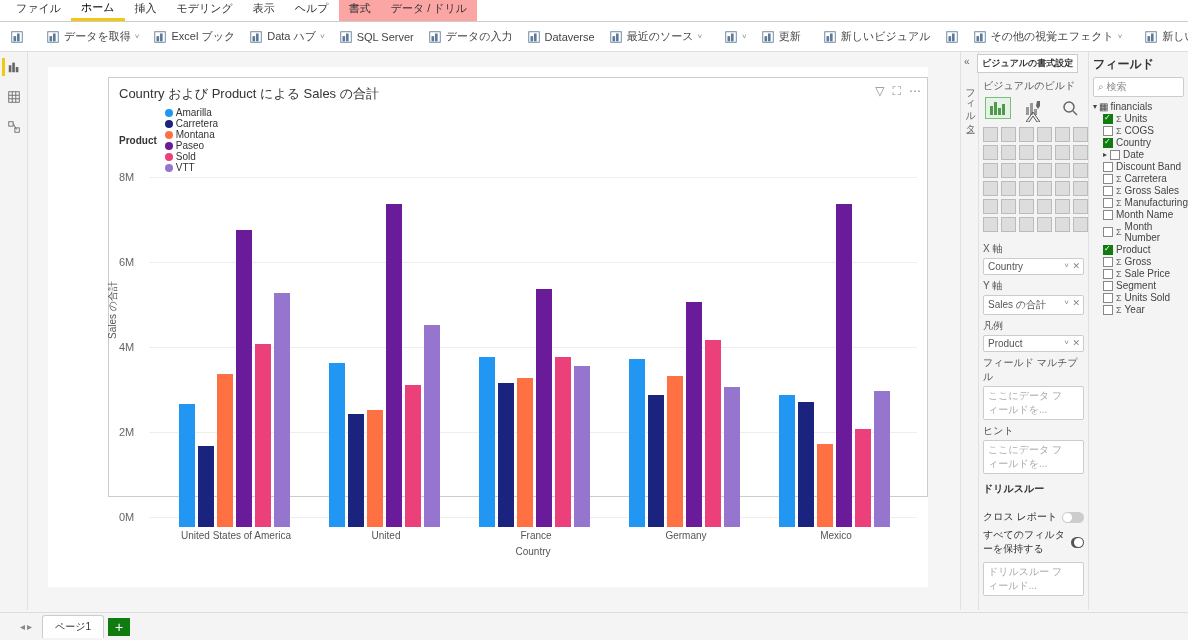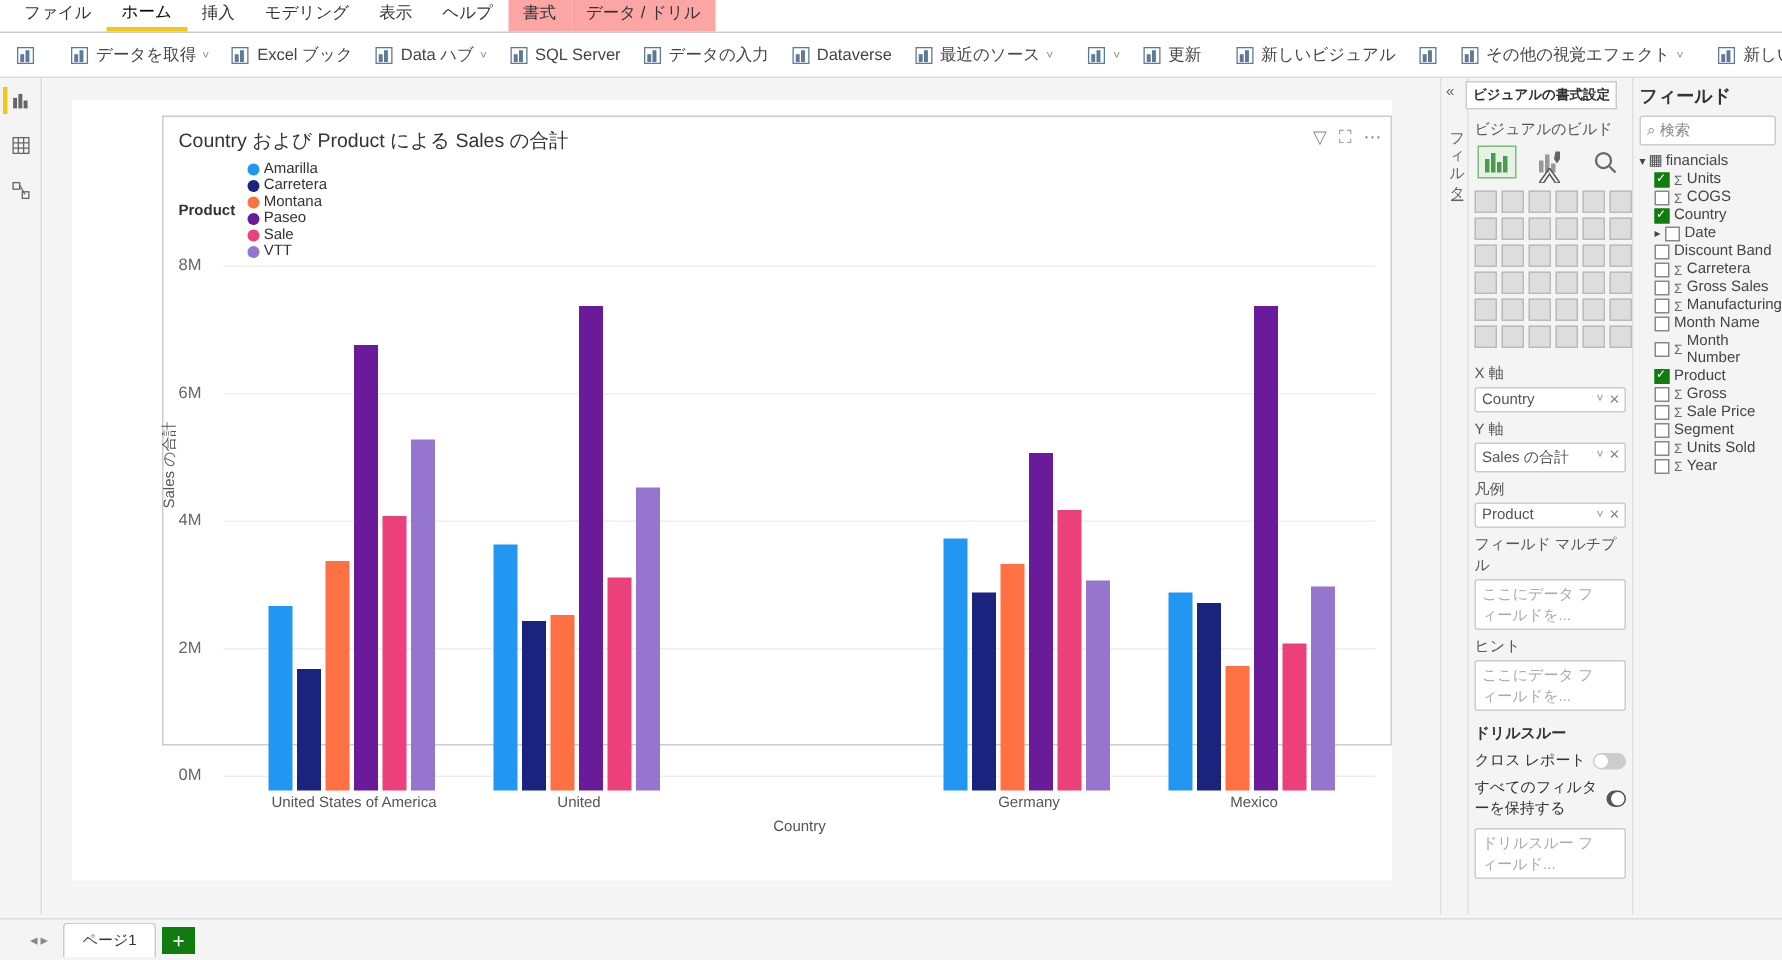--- a/index.html
+++ b/index.html
@@ -49,21 +49,21 @@
 .viz-tabs { display:flex; gap:10px; justify-content:center; padding:4px 0 6px; }
 .viz-tab-ico { width:26px; height:22px; display:flex; align-items:center; justify-content:center; border:1px solid transparent; cursor:pointer; }
 .viz-tab-ico.active { background:#e6f2e6; border-color:#7bbd7b; }
 .viz-grid { display: grid; grid-template-columns: repeat(6, 15px); gap: 3px; padding: 2px 0 6px; }
 .viz-item { width: 15px; height: 15px; background: #ddd; border: 1px solid #bbb; cursor: pointer; }
 .field-well { margin-top: 4px; }
 .well-label { font-size: 10px; color: #555; margin-bottom: 2px; }
 .well-box { background: #fff; border: 1px solid #ccc; border-radius: 2px; padding: 2px 16px 2px 4px; font-size: 10px; color: #555; margin-bottom: 4px; position: relative; }
 .well-box .drop { position: absolute; right: 14px; top: 2px; font-size: 8px; color: #888; }
 .well-box .x { position: absolute; right: 3px; top: 2px; font-size: 9px; color: #888; cursor:pointer; }
-.section-label { font-size: 10px; font-weight:600; margin: 4px 0 2px; }
+.section-label { font-size: 10px; font-weight:600; margin: 4px 0 12px; }
 .toggle-row { display:flex; justify-content:space-between; align-items:center; font-size:10px; margin:2px 0; }
 .toggle { width:22px; height:11px; border-radius:6px; background:#ccc; position:relative; }
 .toggle.on { background:#555; }
 .toggle::after { content:""; position:absolute; width:9px; height:9px; background:#fff; border-radius:50%; top:1px; left:1px; }
 .toggle.on::after { left:auto; right:1px; }
 
 .fields-pane { width: 100px; background: #f4f4f4; border-left: 1px solid #e0e0e0; padding: 4px; font-size: 10px; }
 .fields-header { font-size: 12px; font-weight: 600; padding: 0 0 4px; }
 .search-box { background: #fff; border: 1px solid #ccc; border-radius: 2px; padding: 2px 4px; font-size: 10px; color: #888; margin-bottom: 4px; display:flex; align-items:center; gap:3px; }
 .field-tree { display: flex; flex-direction: column; gap: 1px; }
@@ -269,21 +269,21 @@
               <span class="legend-item">
                 <span class="legend-swatch" style="background:#ff7043"></span>
                 <span>Montana</span>
               </span>
               <span class="legend-item">
                 <span class="legend-swatch" style="background:#6a1b9a"></span>
                 <span>Paseo</span>
               </span>
               <span class="legend-item">
                 <span class="legend-swatch" style="background:#ec407a"></span>
-                <span>Sale</span>
+                <span>Sold</span>
               </span>
               <span class="legend-item">
                 <span class="legend-swatch" style="background:#9575cd"></span>
                 <span>VTT</span>
               </span>
             </span>
         </div>
         <div class="plot" id="plot">
           <div class="ylabel">Sales の合計</div>
           <div class="xlabel">Country</div>
@@ -308,20 +308,29 @@
             </div>
             <div class="group" style="left: 180px;">
               <div class="bar" style="height: 163.625px; background: rgb(33, 150, 243);"></div>
               <div class="bar" style="height: 112.625px; background: rgb(26, 35, 126);"></div>
               <div class="bar" style="height: 116.875px; background: rgb(255, 112, 67);"></div>
               <div class="bar" style="height: 323px; background: rgb(106, 27, 154);"></div>
               <div class="bar" style="height: 142.375px; background: rgb(236, 64, 122);"></div>
               <div class="bar" style="height: 201.875px; background: rgb(149, 117, 205);"></div>
               <div class="xcat" style="left: 0px; width: 114px;">United</div>
             </div>
+            <div class="group" style="left: 330px;">
+              <div class="bar" style="height: 170px; background: rgb(33, 150, 243);"></div>
+              <div class="bar" style="height: 144.5px; background: rgb(26, 35, 126);"></div>
+              <div class="bar" style="height: 148.75px; background: rgb(255, 112, 67);"></div>
+              <div class="bar" style="height: 238px; background: rgb(106, 27, 154);"></div>
+              <div class="bar" style="height: 170px; background: rgb(236, 64, 122);"></div>
+              <div class="bar" style="height: 161.5px; background: rgb(149, 117, 205);"></div>
+              <div class="xcat" style="left: 0px; width: 114px;">France</div>
+            </div>
             <div class="group" style="left: 480px;">
               <div class="bar" style="height: 167.875px; background: rgb(33, 150, 243);"></div>
               <div class="bar" style="height: 131.75px; background: rgb(26, 35, 126);"></div>
               <div class="bar" style="height: 150.875px; background: rgb(255, 112, 67);"></div>
               <div class="bar" style="height: 225.25px; background: rgb(106, 27, 154);"></div>
               <div class="bar" style="height: 187px; background: rgb(236, 64, 122);"></div>
               <div class="bar" style="height: 140.25px; background: rgb(149, 117, 205);"></div>
               <div class="xcat" style="left: 0px; width: 114px;">Germany</div>
             </div>
             <div class="group" style="left: 630px;">

